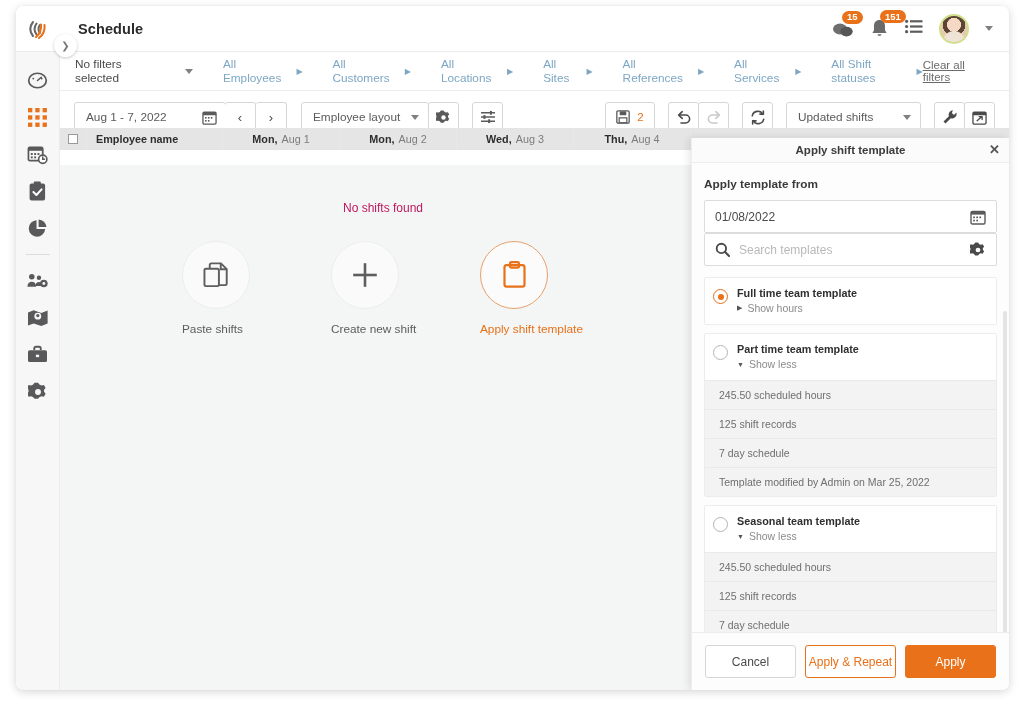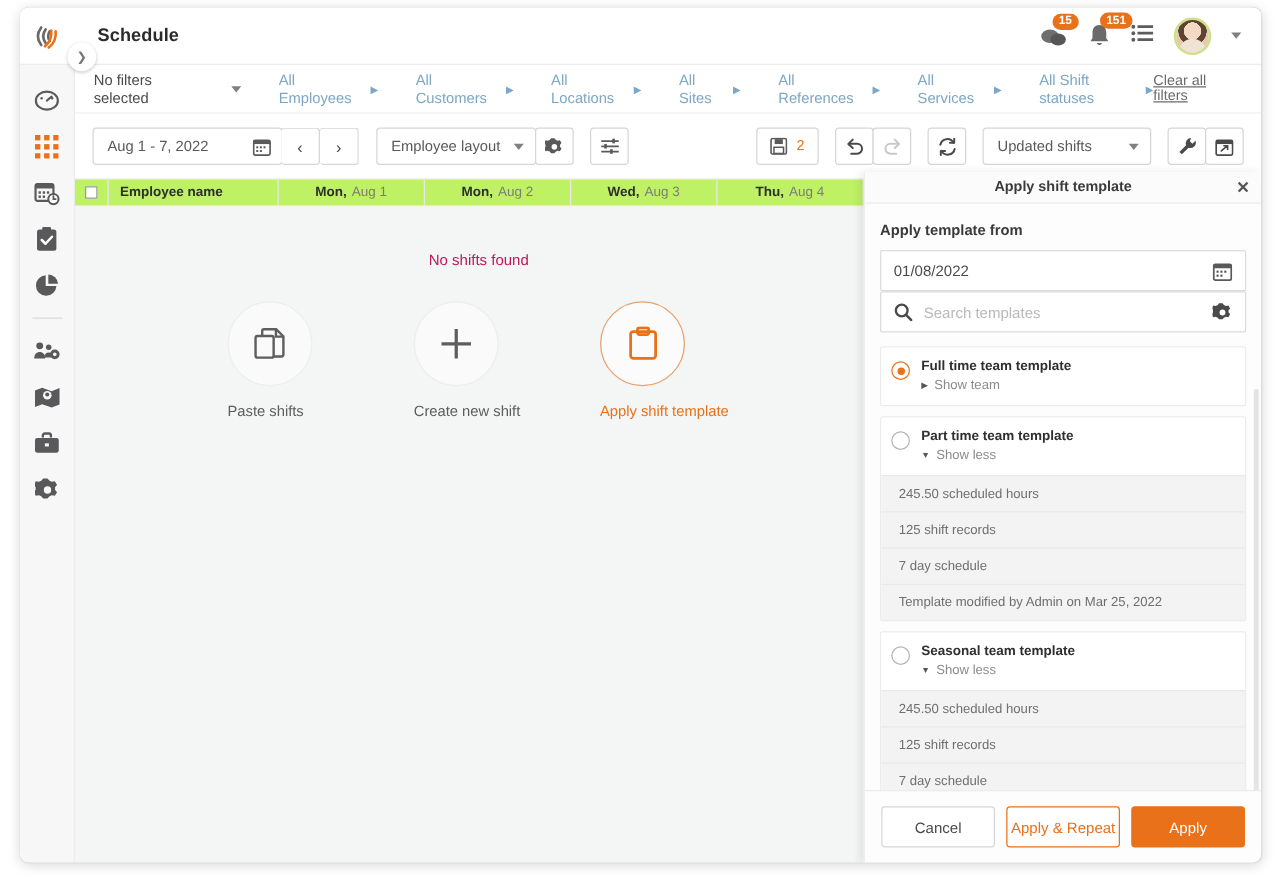--- a/index.html
+++ b/index.html
@@ -112,22 +112,22 @@
   .layout-select { width: 128px; padding: 0 9px 0 11px; justify-content: space-between; margin-left: 14px; }
   .sq-btn { width: 31px; justify-content: center; margin-left: -1px; }
   .sq-btn.detached { margin-left: 13px; }
   .toolbar-right { margin-left: auto; display: flex; align-items: center; }
   .save-btn { width: 50px; justify-content: center; gap: 7px; }
   .save-count { color: #e8711a; font-size: 11.5px; }
   .updated-select { width: 135px; padding: 0 9px 0 11px; justify-content: space-between; margin-left: 13px; }
 
   
   .grid-head {
-    position: absolute; left: 44px; top: 137px; right: 0; height: 22px;
-    background: #bef264; border-top: 1px solid #e4e4e4; border-bottom: 1px solid #e4e4e4;
+    position: absolute; left: 44px; top: 122px; right: 0; height: 22px;
+    background: #e5e5e5; border-top: 1px solid #e4e4e4; border-bottom: 1px solid #e4e4e4;
     display: flex; font-size: 10.8px; color: #2e2e2e;
   }
   .gh-check { width: 27px; display: flex; align-items: center; justify-content: center; border-right: 1px solid #e8e8e8;}
   .gh-check .cb { width: 10px; height: 10px; border: 1px solid #9a9a9a; background:#fff;}
   .gh-name { width: 136px; display: flex; align-items: center; padding-left: 9px; font-weight: bold; border-right: 1px solid #e8e8e8;}
   .gh-day {
     width: 117px; display: flex; align-items: center; justify-content: center; gap: 4px;
     border-right: 1px solid #e8e8e8;
   }
   .gh-day b { font-weight: bold; color:#2e2e2e; }
@@ -588,21 +588,21 @@
 
       <div class="tpl-list">
 
         <div class="tpl">
           <div class="tpl-head">
             <div class="radio sel"></div>
             <div>
               <div class="tpl-name">Full time team template</div>
               <div class="tpl-toggle">
                 <span class="tri">▶</span>
-                <span>Show team</span>
+                <span>Show hours</span>
               </div>
             </div>
           </div>
         </div>
 
         <div class="tpl">
           <div class="tpl-head">
             <div class="radio"></div>
             <div>
               <div class="tpl-name">Part time team template</div>

